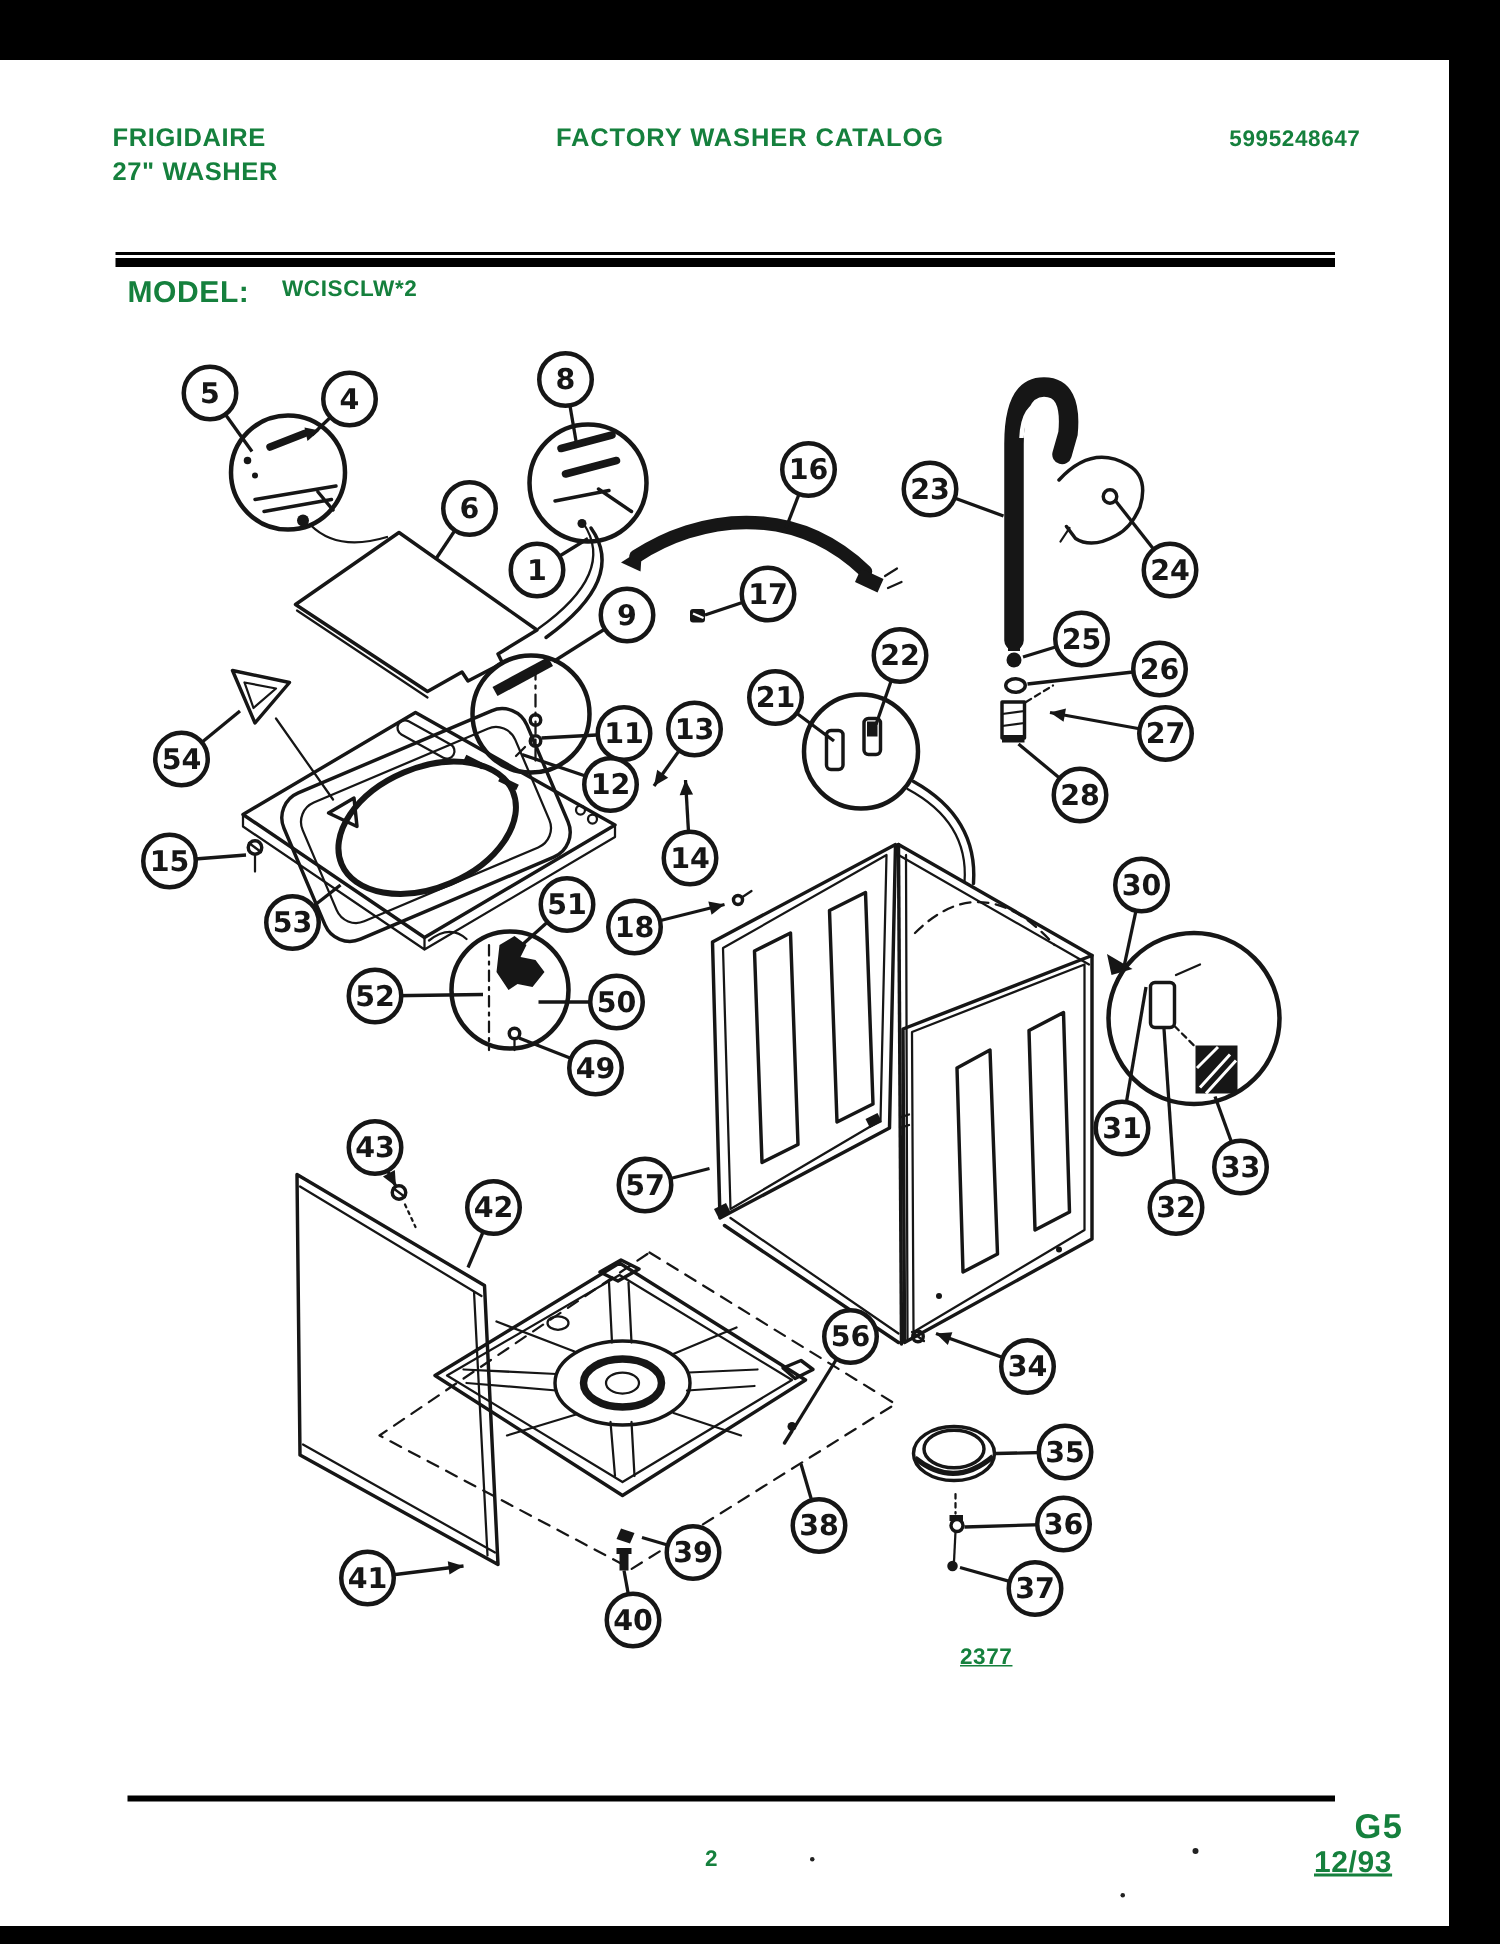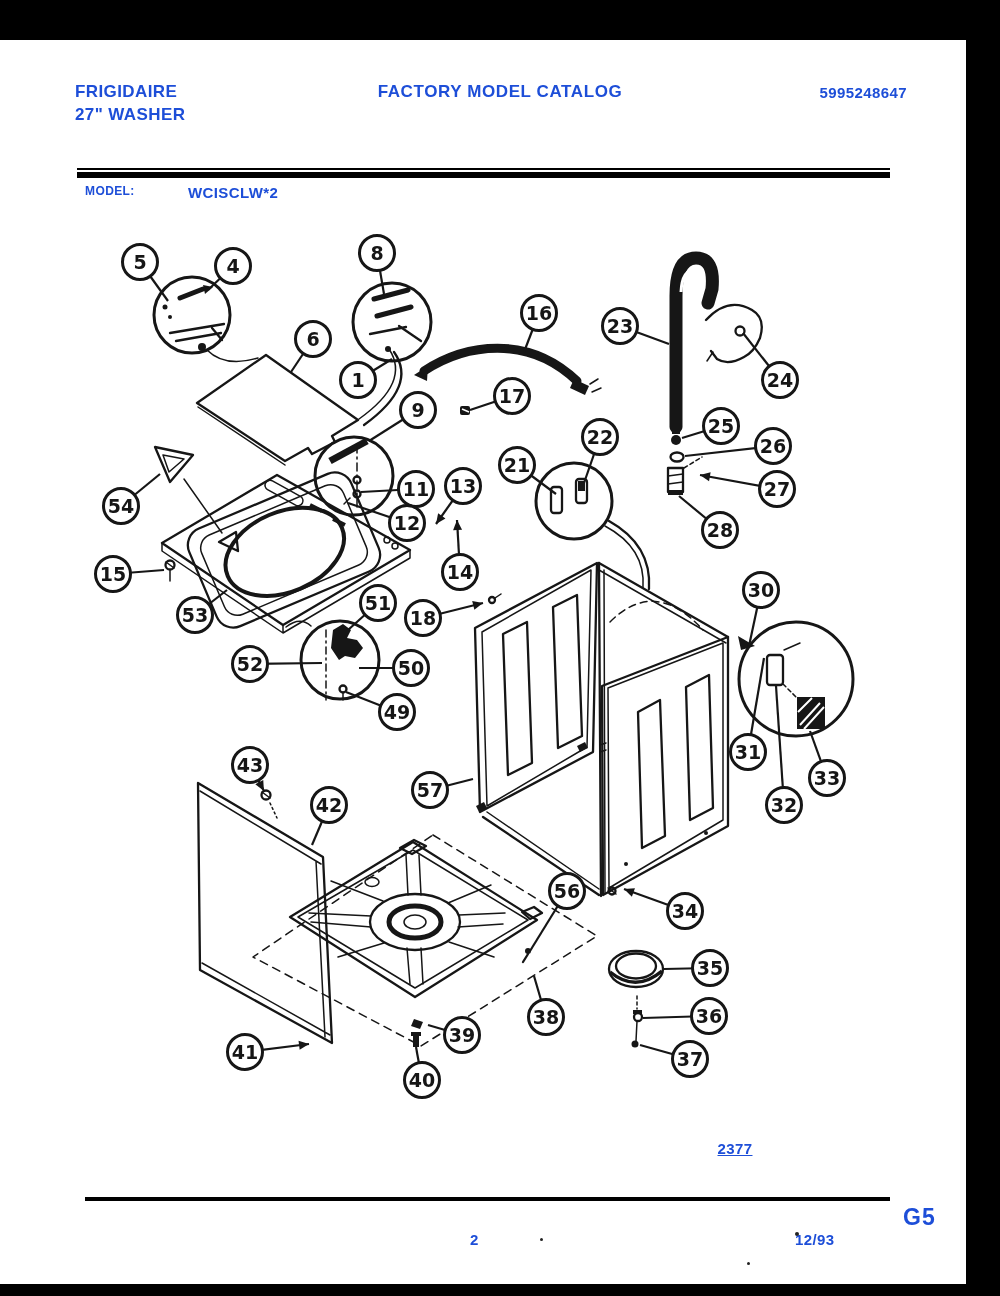--- a/index.html
+++ b/index.html
@@ -1,35 +1,35 @@
 <!DOCTYPE html>
 <html><head>
 <meta charset="utf-8">
 <style>
   html,body{margin:0;padding:0;background:#888;}
   .page{position:relative;width:1000px;height:1296px;background:#ffffff;overflow:hidden;
-        font-family:"Liberation Sans",sans-serif;color:#1d4ed8;}
+        font-family:"Liberation Sans",sans-serif;color:#15803d;}
   .bar{position:absolute;background:#000;z-index:4;}
   .bar-top{left:0;top:0;width:1000px;height:40px;}
   .bar-right{right:0;top:0;width:34px;height:1296px;}
   .bar-bottom{left:0;top:1284px;width:1000px;height:12px;}
   .txt{position:absolute;z-index:3;font-weight:bold;letter-spacing:.4px;white-space:pre;}
   .brand1{left:75px;top:82px;font-size:17px;}
   .brand2{left:75px;top:105px;font-size:17px;}
   .title{left:0;top:82px;width:1000px;text-align:center;font-size:17px;letter-spacing:.6px;}
   .docnum{left:721px;top:84px;width:186px;text-align:right;font-size:15px;}
   .rule{position:absolute;z-index:3;background:#000;}
   .rule-thin{left:77px;top:168px;width:813px;height:2px;}
   .rule-thick{left:77px;top:172px;width:813px;height:6px;}
-  .model-label{left:85px;top:184px;font-size:12px;}
+  .model-label{left:85px;top:184px;font-size:20px;}
   .model-value{left:188px;top:184px;font-size:15px;}
-  .f2377{left:640px;top:1140px;width:190px;text-align:center;font-size:15px;text-decoration:underline;}
+  .f2377{left:640px;top:1096px;width:190px;text-align:left;font-size:15px;text-decoration:underline;}
   .rule-foot{left:85px;top:1197px;width:805px;height:4px;}
   .fpage{left:470px;top:1231px;font-size:15px;}
-  .fdate{left:795px;top:1231px;font-size:15px;}
+  .fdate{left:876px;top:1231px;font-size:20px;text-decoration:underline;}
   .fgrid{left:903px;top:1204px;font-size:23px;letter-spacing:1px;}
   svg.diagram{position:absolute;left:0;top:0;z-index:2;}
   .ink{stroke:#161616;fill:none;stroke-width:2.3;stroke-linecap:round;stroke-linejoin:round;}
   .thin{stroke-width:1.5;}
   .bold{stroke-width:3;}
   .fat{stroke-width:5;}
   .fill{fill:#161616;stroke:none;}
   .leader{stroke:#161616;stroke-width:2.2;fill:none;}
   .balloon{fill:#fff;stroke:#161616;stroke-width:3;}
   .balloon-num{font-family:"DejaVu Sans",sans-serif;font-weight:bold;font-size:19px;fill:#161616;
@@ -40,21 +40,21 @@
 <body>
 
 <div class="page">
 
   <div class="bar bar-top"></div>
   <div class="bar bar-right"></div>
   <div class="bar bar-bottom"></div>
 
   <div class="txt brand1">FRIGIDAIRE</div>
   <div class="txt brand2">27" WASHER</div>
-  <div class="txt title">FACTORY MODEL CATALOG</div>
+  <div class="txt title">FACTORY WASHER CATALOG</div>
   <div class="txt docnum">5995248647</div>
   <div class="rule rule-thin"></div>
   <div class="rule rule-thick"></div>
   <div class="txt model-label">MODEL:</div>
   <div class="txt model-value">WCISCLW*2</div>
 
   <div class="txt f2377">2377</div>
   <div class="rule rule-foot"></div>
   <div class="txt fpage">2</div>
   <div class="txt fdate">12/93</div>

